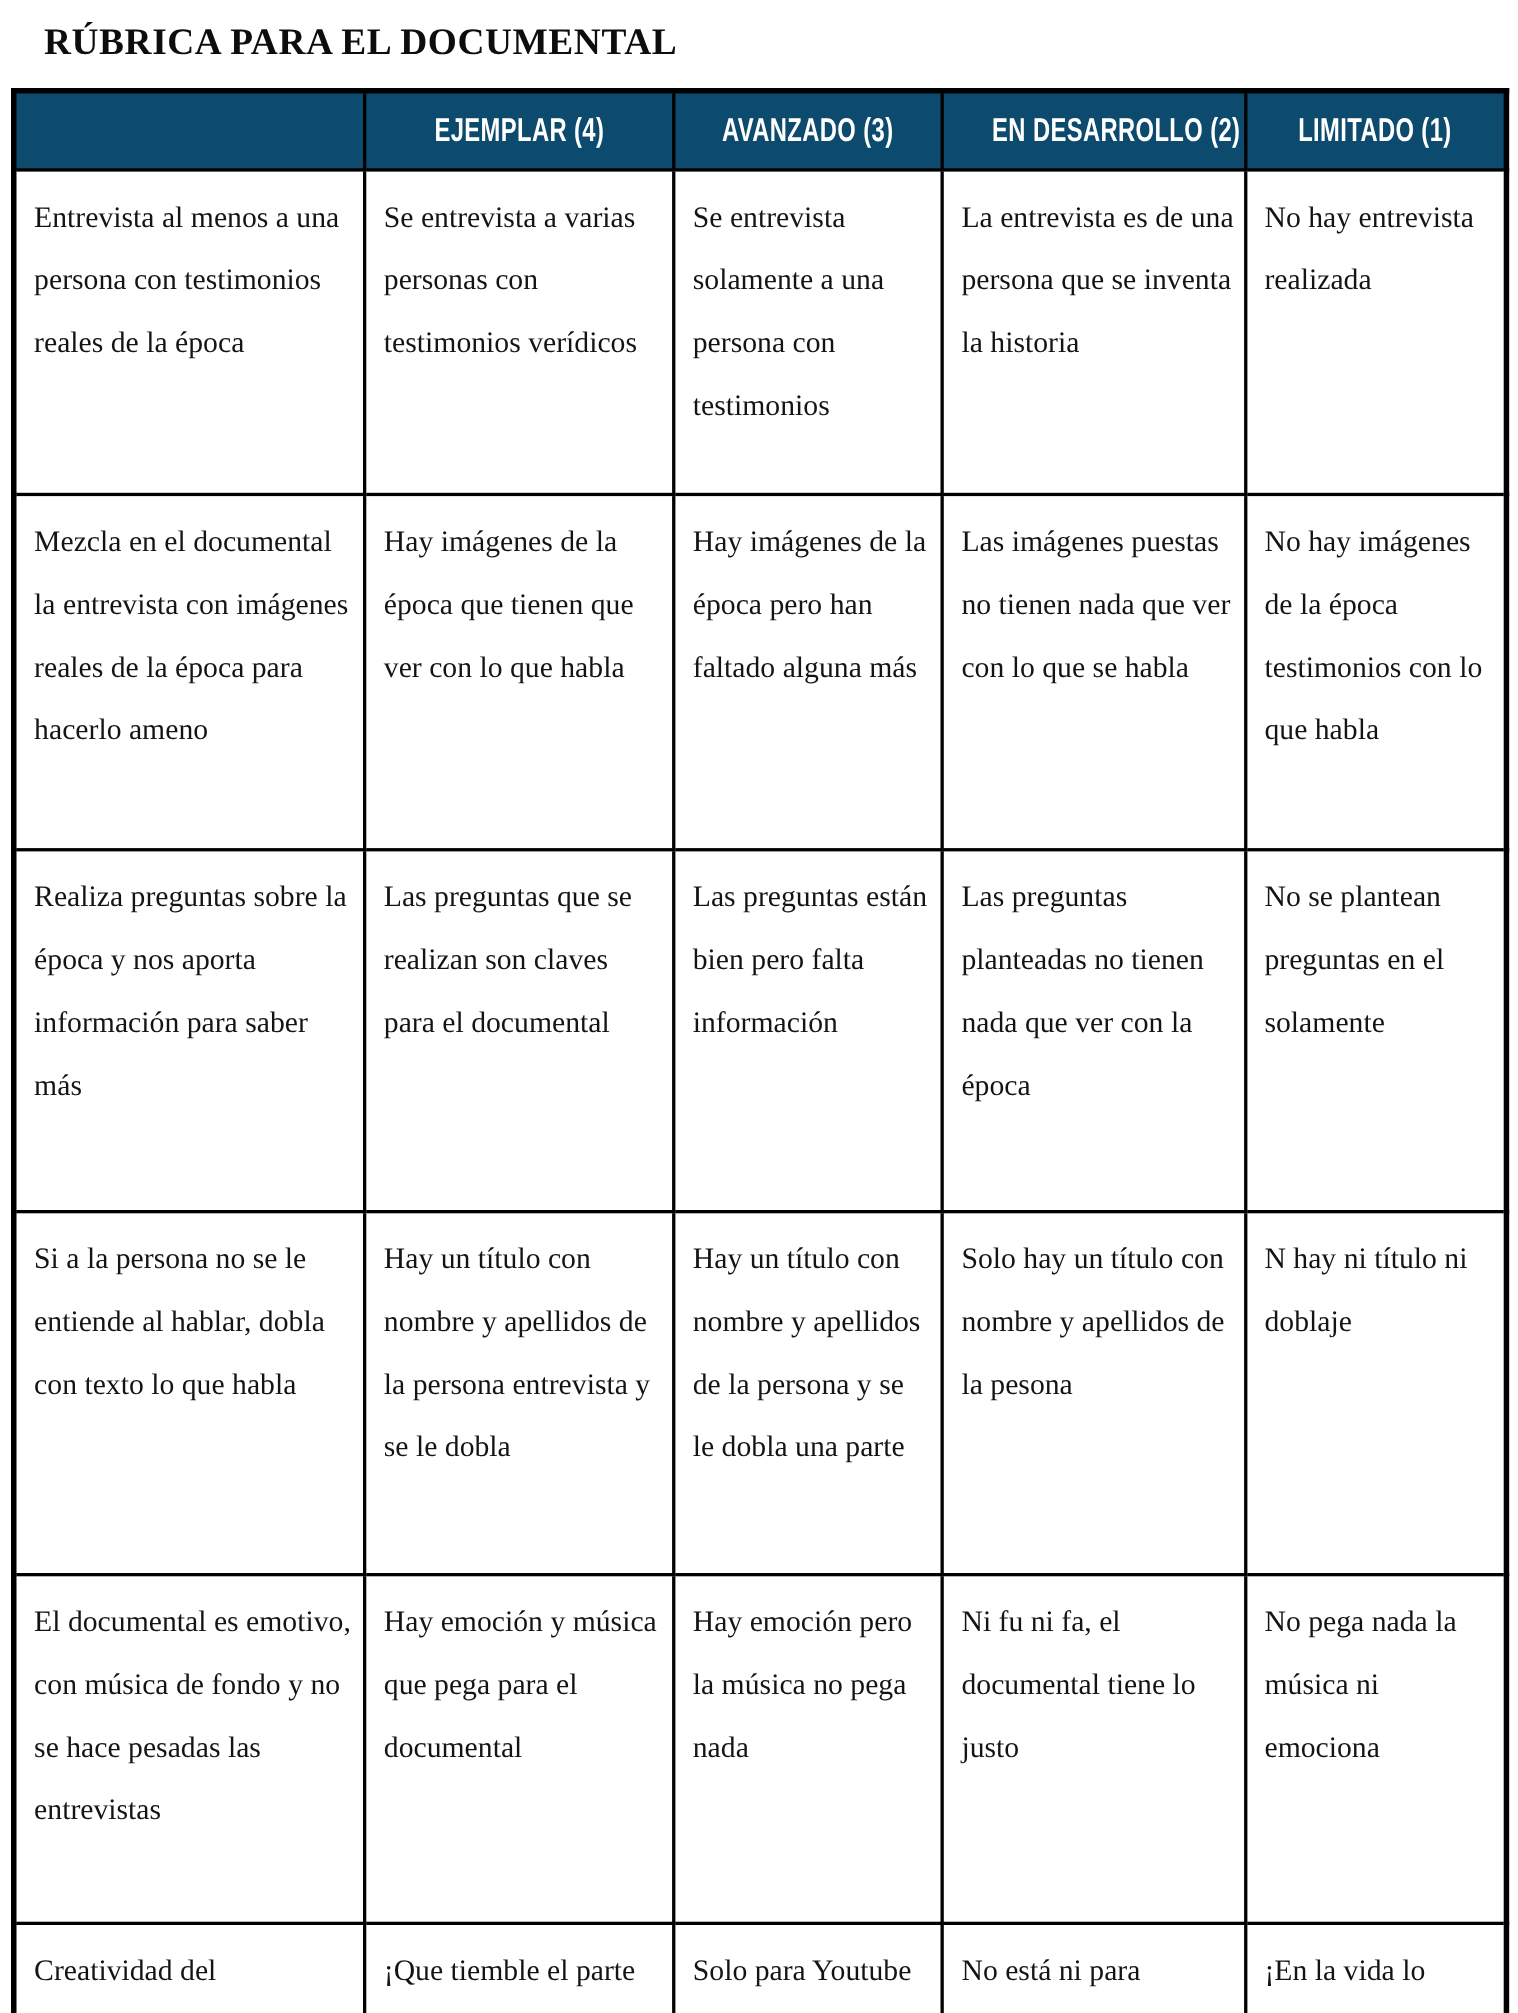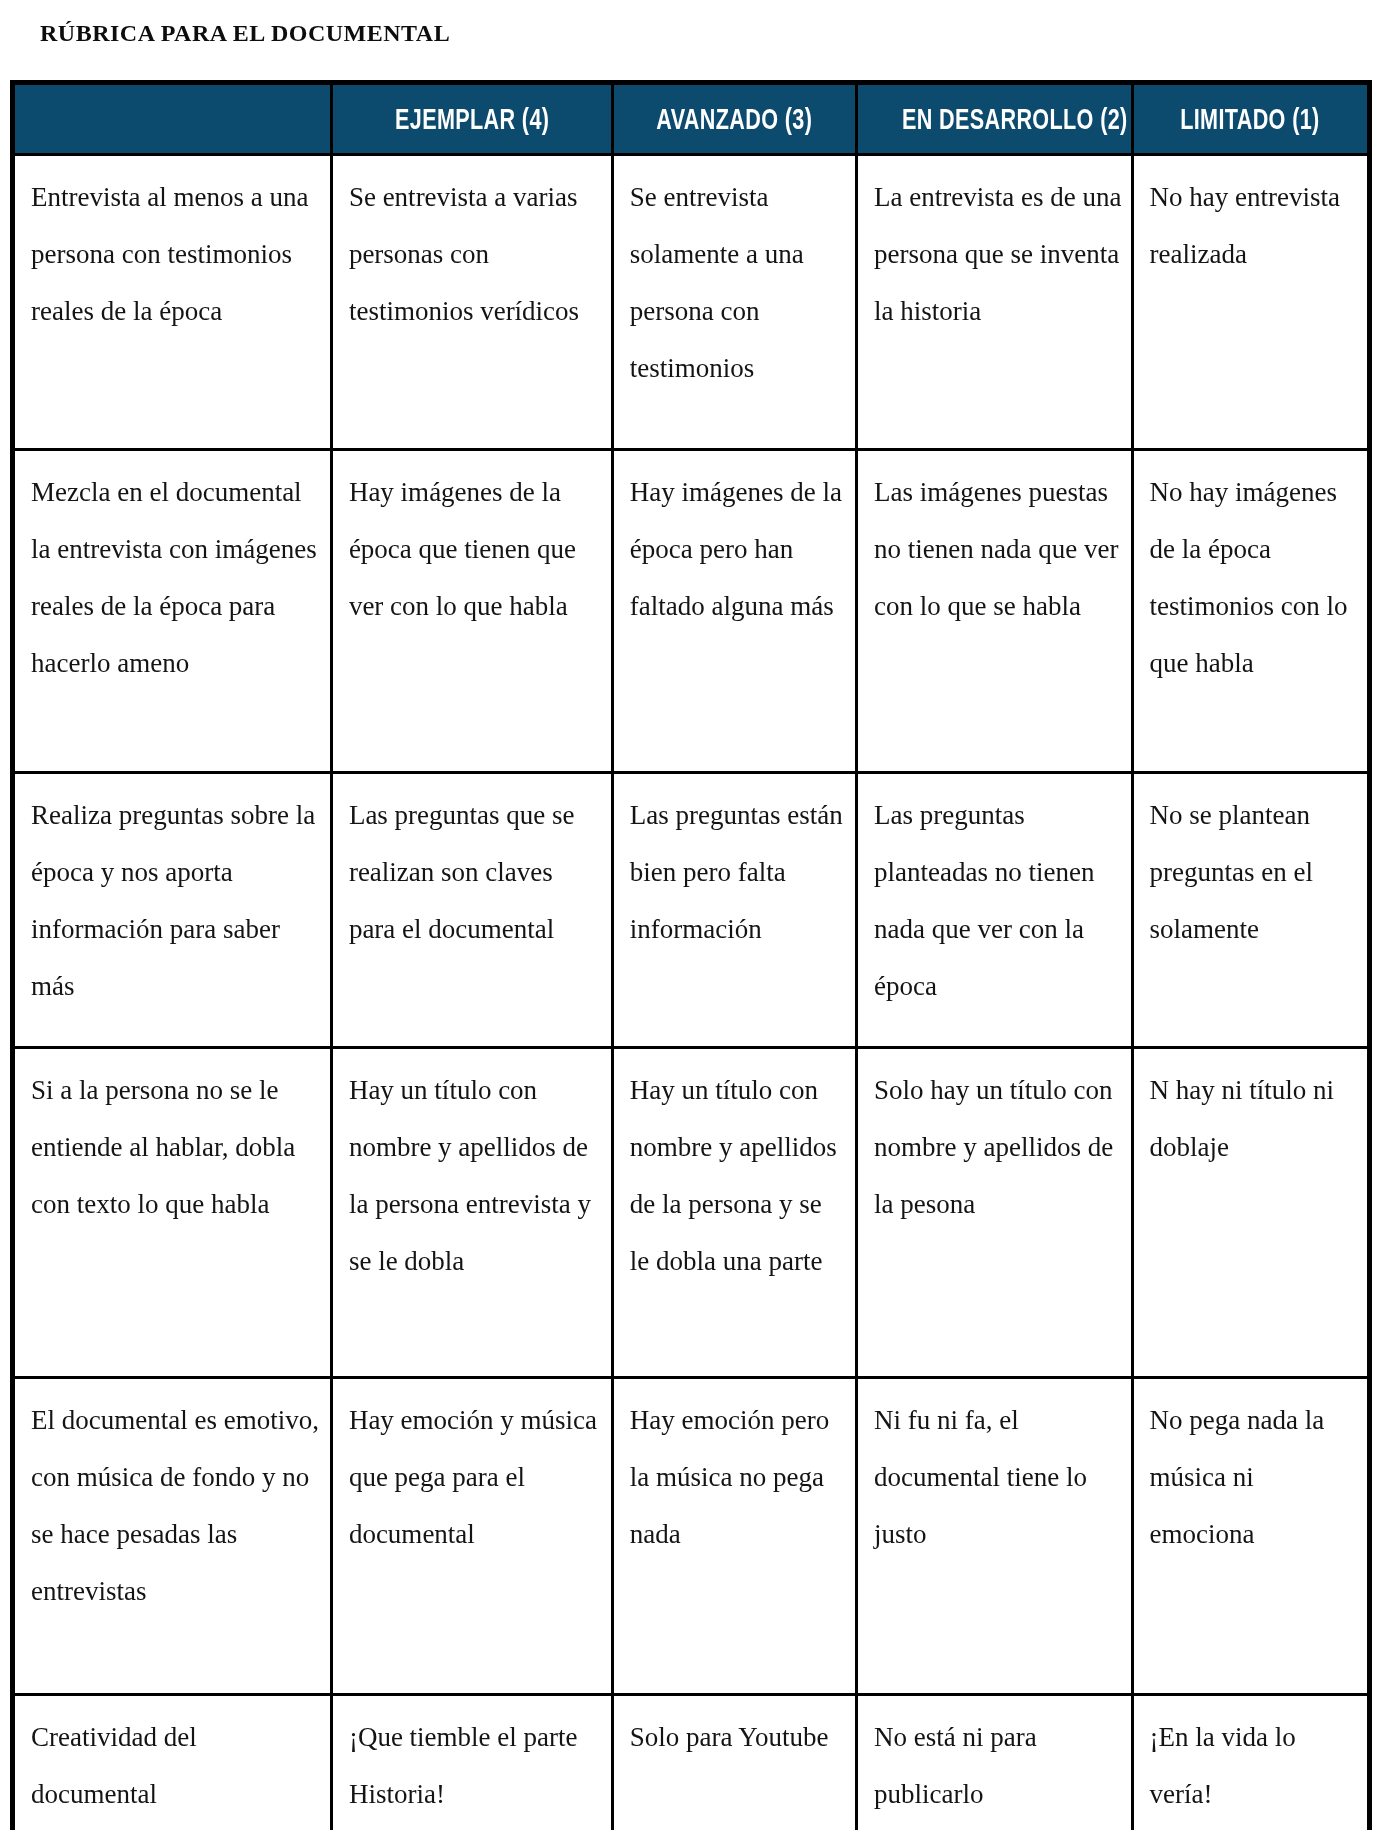--- a/index.html
+++ b/index.html
@@ -10,21 +10,21 @@
     width: 1380px;
     height: 1830px;
     background: #ffffff;
     overflow: hidden;
   }
   .page-title {
     position: absolute;
     left: 40px;
     top: 20px;
     font-family: "Liberation Serif", "DejaVu Serif", serif;
-    font-size: 24px;
+    font-size: 34px;
     font-weight: 700;
     letter-spacing: 0.5px;
     color: #0d0d0d;
     white-space: nowrap;
   }
   table.rubric {
     position: absolute;
     left: 10px;
     top: 80px;
     width: 1362px;
@@ -59,21 +59,21 @@
   td {
     background: #ffffff;
     vertical-align: top;
     padding: 13px 8px 10px 16px;
     font-size: 27px;
     line-height: 57px;
     color: #141414;
   }
   tr.r1 { height: 295px; }
   tr.r2 { height: 323px; }
-  tr.r3 { height: 275px; }
+  tr.r3 { height: 329px; }
   tr.r4 { height: 330px; }
   tr.r5 { height: 317px; }
   tr.r6 { height: 160px; }
 </style>
 </head>
 <body>
 
 <div class="page">
 
   <div class="page-title">RÚBRICA PARA EL DOCUMENTAL</div>

